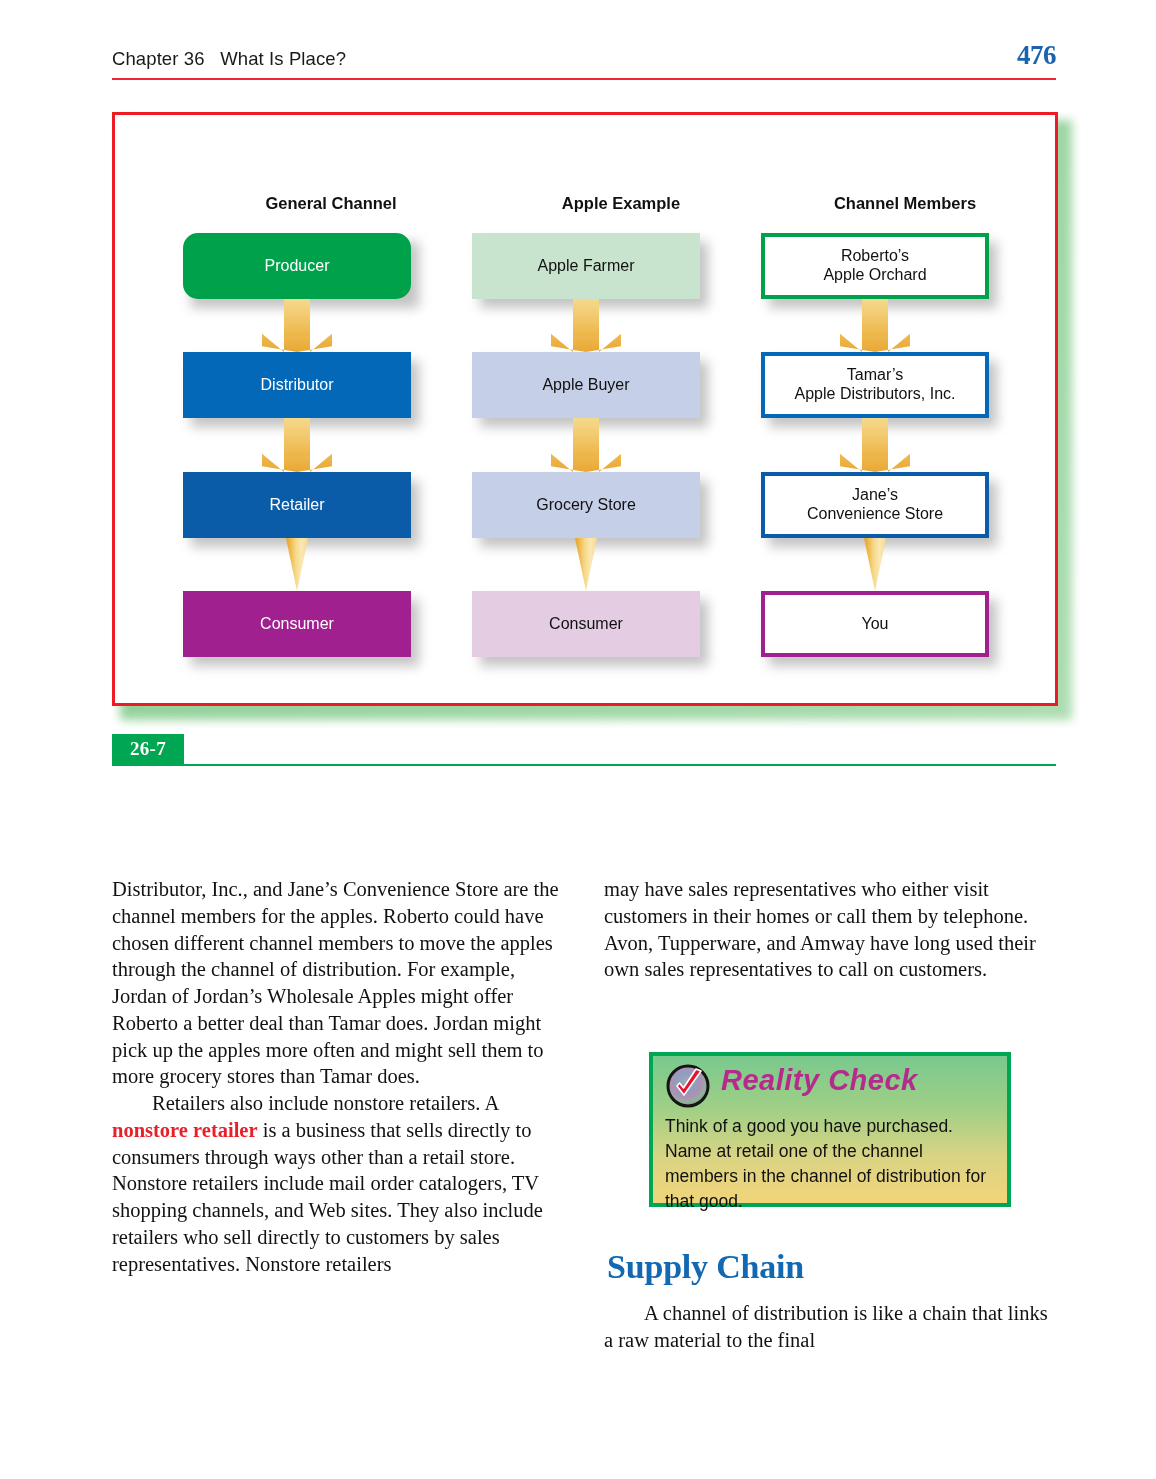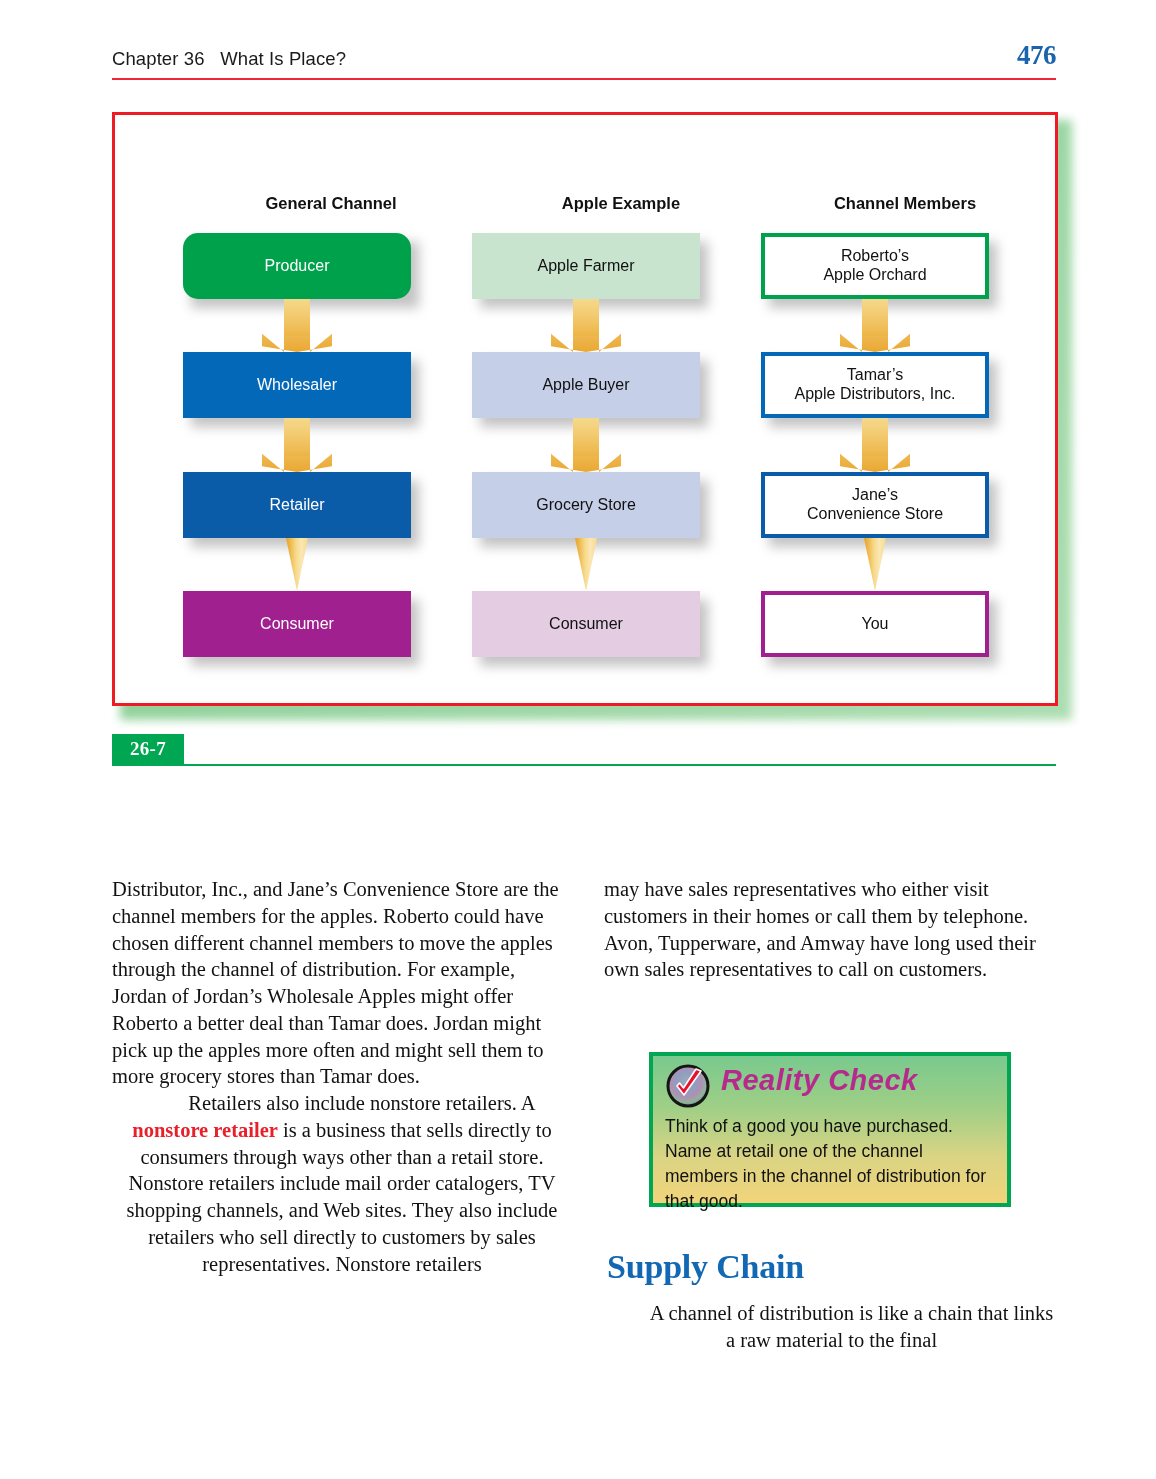--- a/index.html
+++ b/index.html
@@ -169,21 +169,21 @@
   .body-col {
     position: absolute;
     font-family: "Liberation Serif", serif;
     font-size: 20.5px;
     line-height: 1.305;
     color: #121212;
   }
   #left-col { left: 112px; top: 876px; width: 460px; }
   #right-col-a { left: 604px; top: 876px; width: 455px; }
   #right-col-b { left: 604px; top: 1300px; width: 455px; }
-  .indent { text-indent: 40px; text-align: center; }
+  .indent { text-indent: 40px; }
   .term-red { color: #e8202a; font-weight: bold; }
 
   
   #reality-check {
     position: absolute;
     left: 633px;
     top: 1052px;
     width: 362px;
     height: 155px;
     box-sizing: border-box;
@@ -305,21 +305,21 @@
               <linearGradient id="ag02h" x1="0" y1="0" x2="0" y2="1">
                 <stop offset="0%" stop-color="#f6d98a"></stop>
                 <stop offset="100%" stop-color="#e8a020"></stop>
               </linearGradient>
             </defs>
             <rect x="22" y="0" width="26" height="37" fill="url(#ag02)"></rect>
             <path d="M22,0 L48,0 L48,53 L72,33 L72,47 L35,53 L-2,47 L-2,33 L22,53 Z" fill="url(#ag02h)" opacity="0.92"></path>
           </svg></div>
         <div class="dbox-shadow" style="left: 76px; top: 246px; width: 228px; height: 66px;"></div>
         <div class="dbox col-a" style="left: 68px; top: 237px; width: 228px; height: 66px; background: rgb(3, 104, 184); color: rgb(255, 255, 255);">
-          <div>Wholesaler</div>
+          <div>Distributor</div>
         </div>
         <div class="arrow" style="left: 147px; top: 303px; width: 70px; height: 54px;"><svg width="70" height="54" viewBox="0 0 70 54">
             <defs>
               <linearGradient id="ag10" x1="0" y1="0" x2="0" y2="1">
                 <stop offset="0%" stop-color="#f6d98a" stop-opacity="0.55"></stop>
                 <stop offset="35%" stop-color="#fbe7b4"></stop>
                 <stop offset="75%" stop-color="#fbe7b4"></stop>
                 <stop offset="100%" stop-color="#f6d98a"></stop>
               </linearGradient>
               <linearGradient id="ag10h" x1="0" y1="0" x2="0" y2="1">

